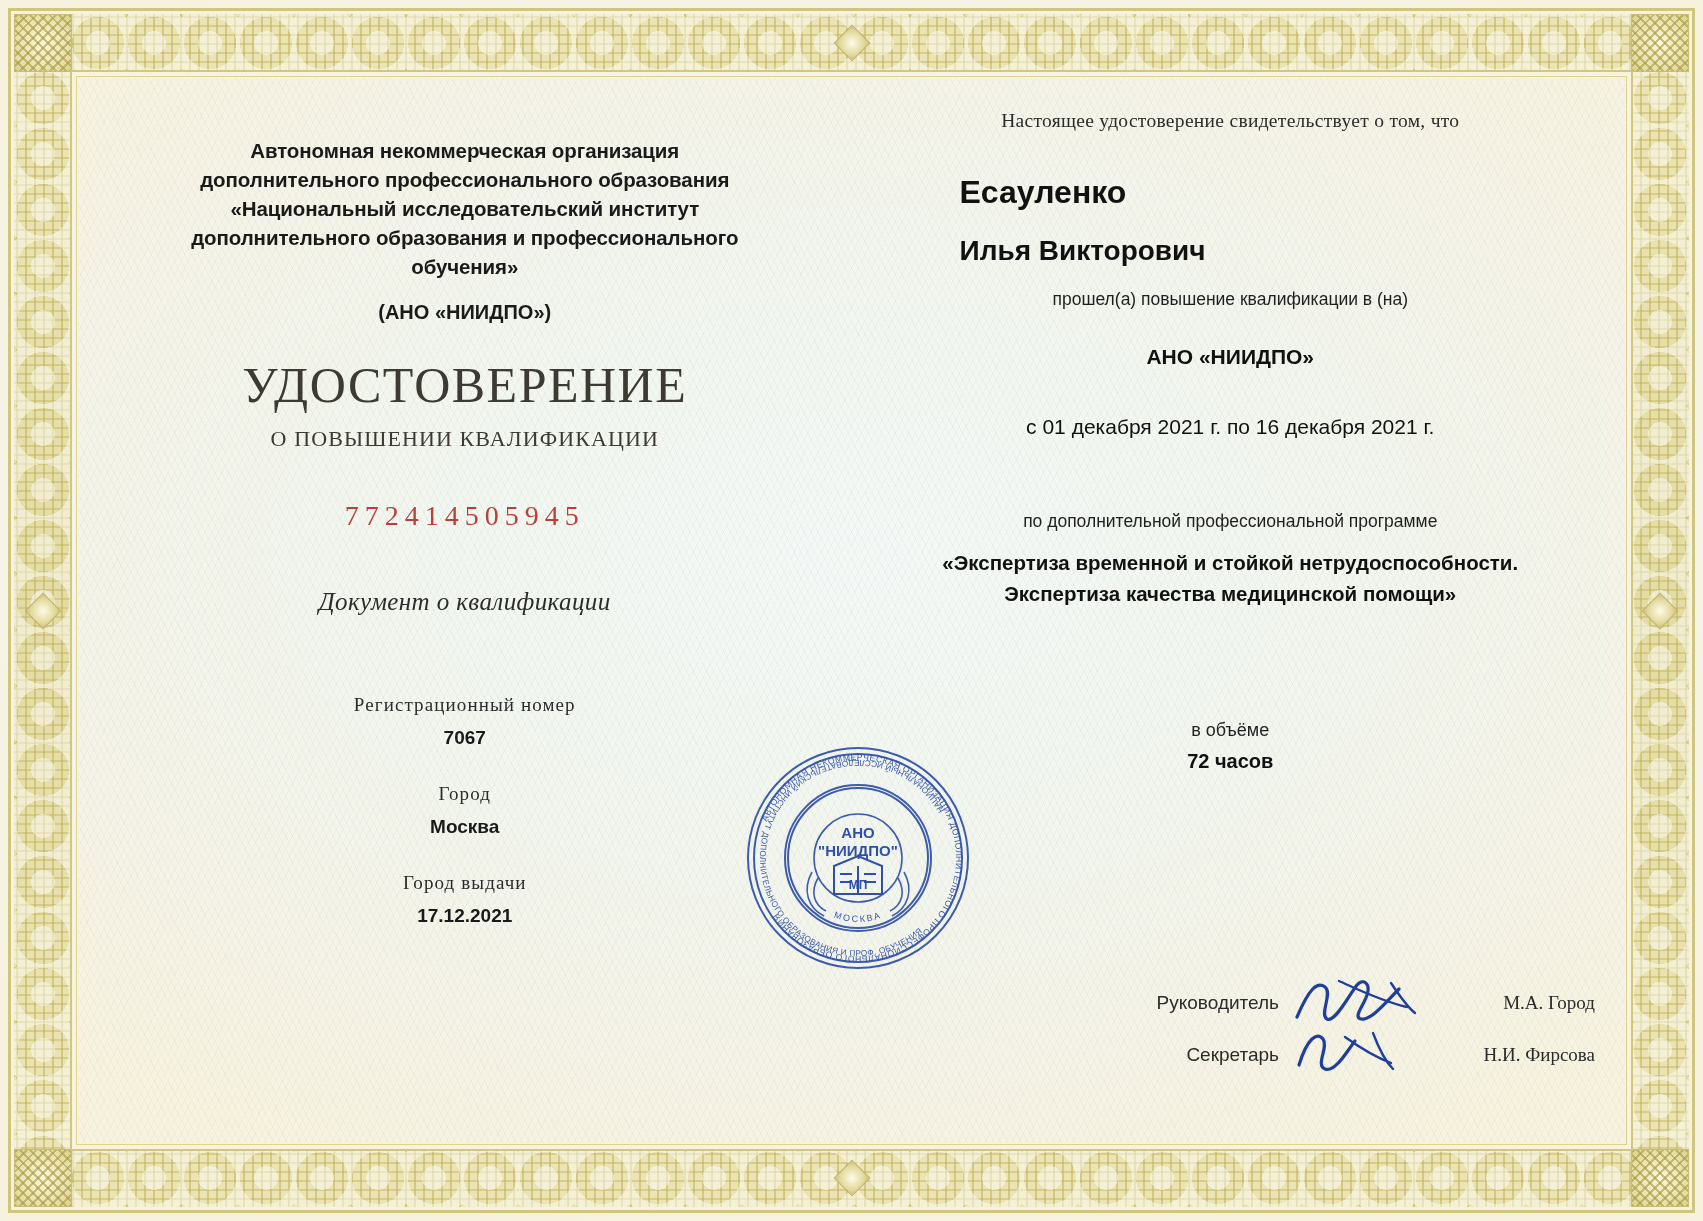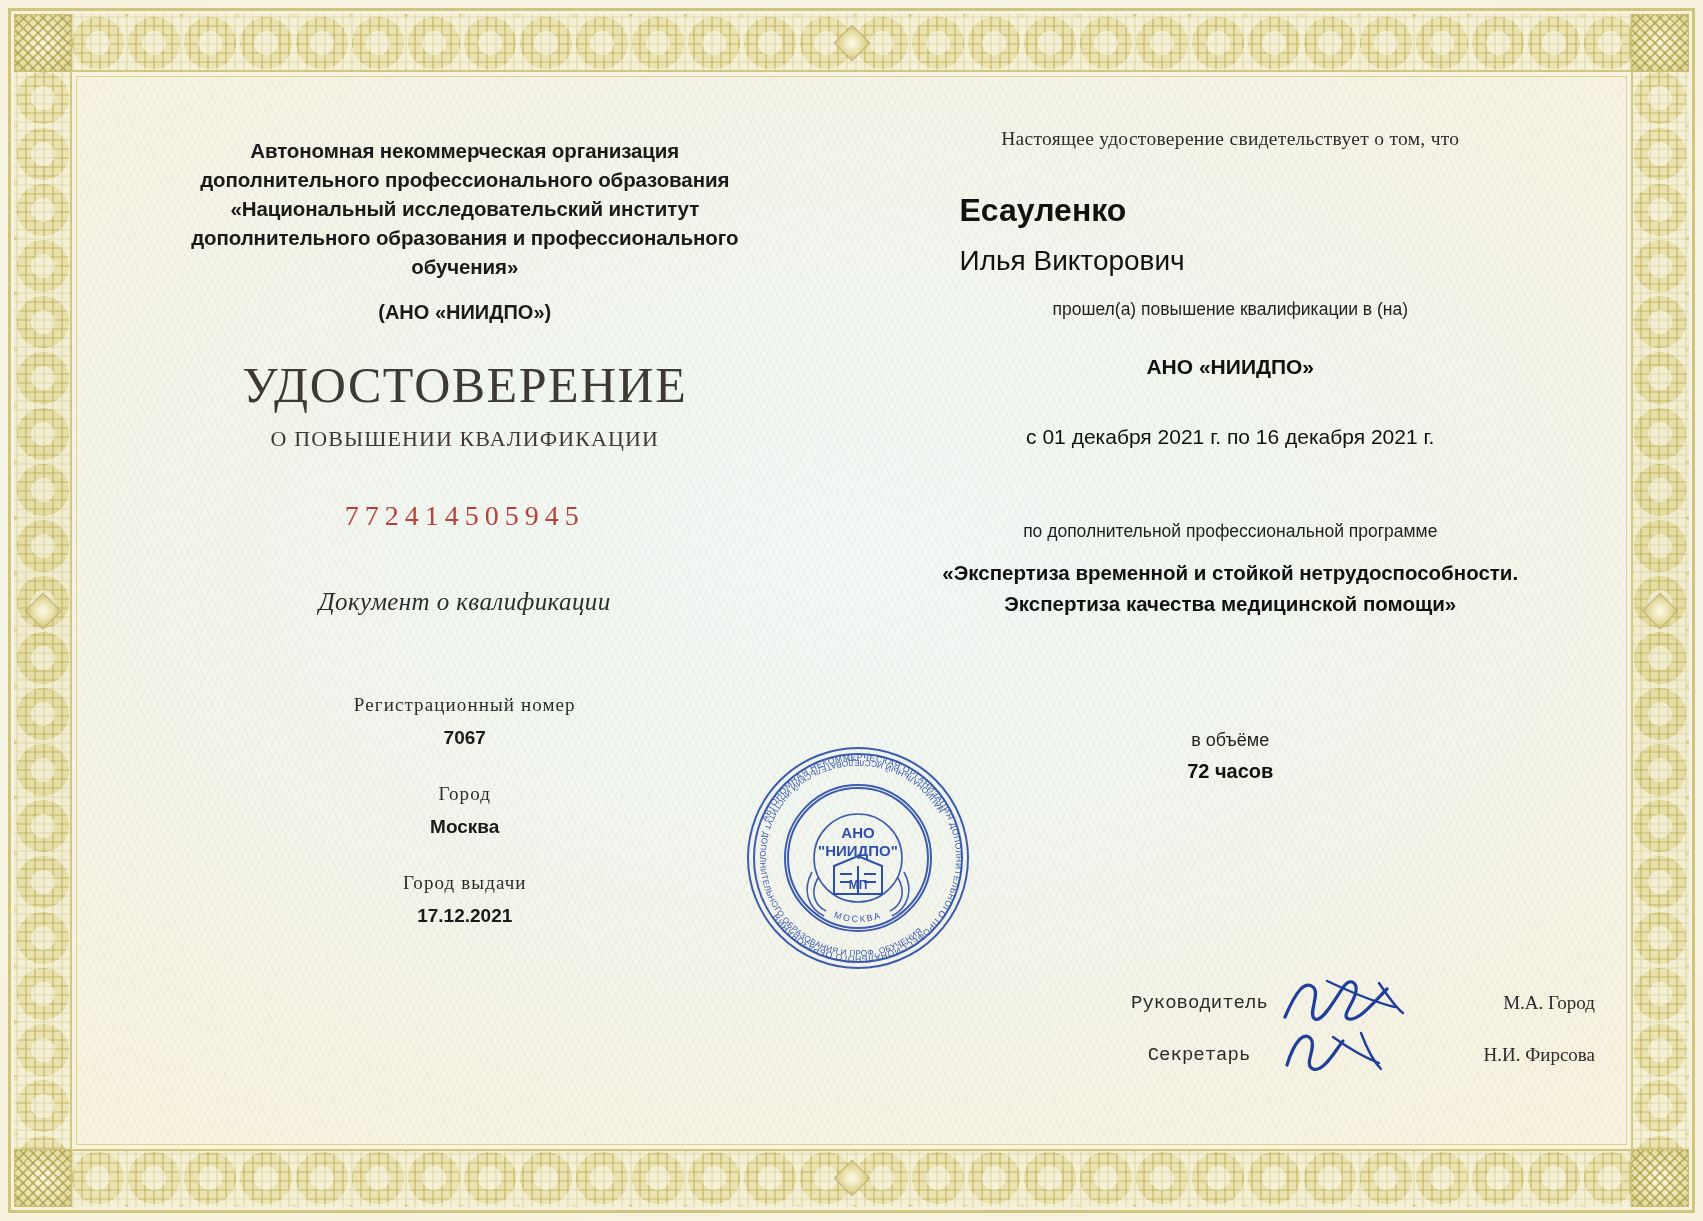--- a/index.html
+++ b/index.html
@@ -136,21 +136,21 @@
     position: relative;
     width: 50%;
     box-sizing: border-box;
     padding: 58px 40px 0 40px;
     text-align: center;
   }
   .right-col {
     position: relative;
     width: 50%;
     box-sizing: border-box;
-    padding: 50px 46px 0 30px;
+    padding: 32px 46px 0 30px;
     text-align: center;
   }
 
   .org-name {
     font-size: 20.5px;
     font-weight: bold;
     line-height: 1.42;
     color: #1a1a1a;
     letter-spacing: -0.1px;
     margin: 0 auto;
@@ -217,23 +217,23 @@
   }
   .r-surname {
     margin-top: 42px;
     font-size: 32px;
     font-weight: bold;
     color: #111;
     text-align: left;
     padding-left: 78px;
   }
   .r-givenname {
-    margin-top: 16px;
+    margin-top: 24px;
     font-size: 28px;
-    font-weight: normal;
+    font-weight: bold;
     color: #111;
     text-align: left;
     padding-left: 78px;
   }
   .r-line {
     margin-top: 22px;
     font-size: 17.5px;
     color: #1f1f1f;
   }
   .r-org {
@@ -279,24 +279,25 @@
     bottom: 62px;
     width: 470px;
   }
   .sign-row {
     display: flex;
     align-items: center;
     height: 52px;
   }
   .sign-role {
     width: 136px;
-    text-align: center;
-    font-family: Liberation Mono, monospace;
+    text-align: right;
+    font-family: Liberation Sans, sans-serif;
     font-size: 19px;
     color: #2b2b2b;
+    margin-left: 12px;
   }
   .sign-mark {
     width: 160px;
     position: relative;
     height: 52px;
   }
   .sign-name {
     flex: 1;
     text-align: right;
     font-family: "Liberation Serif", serif;

